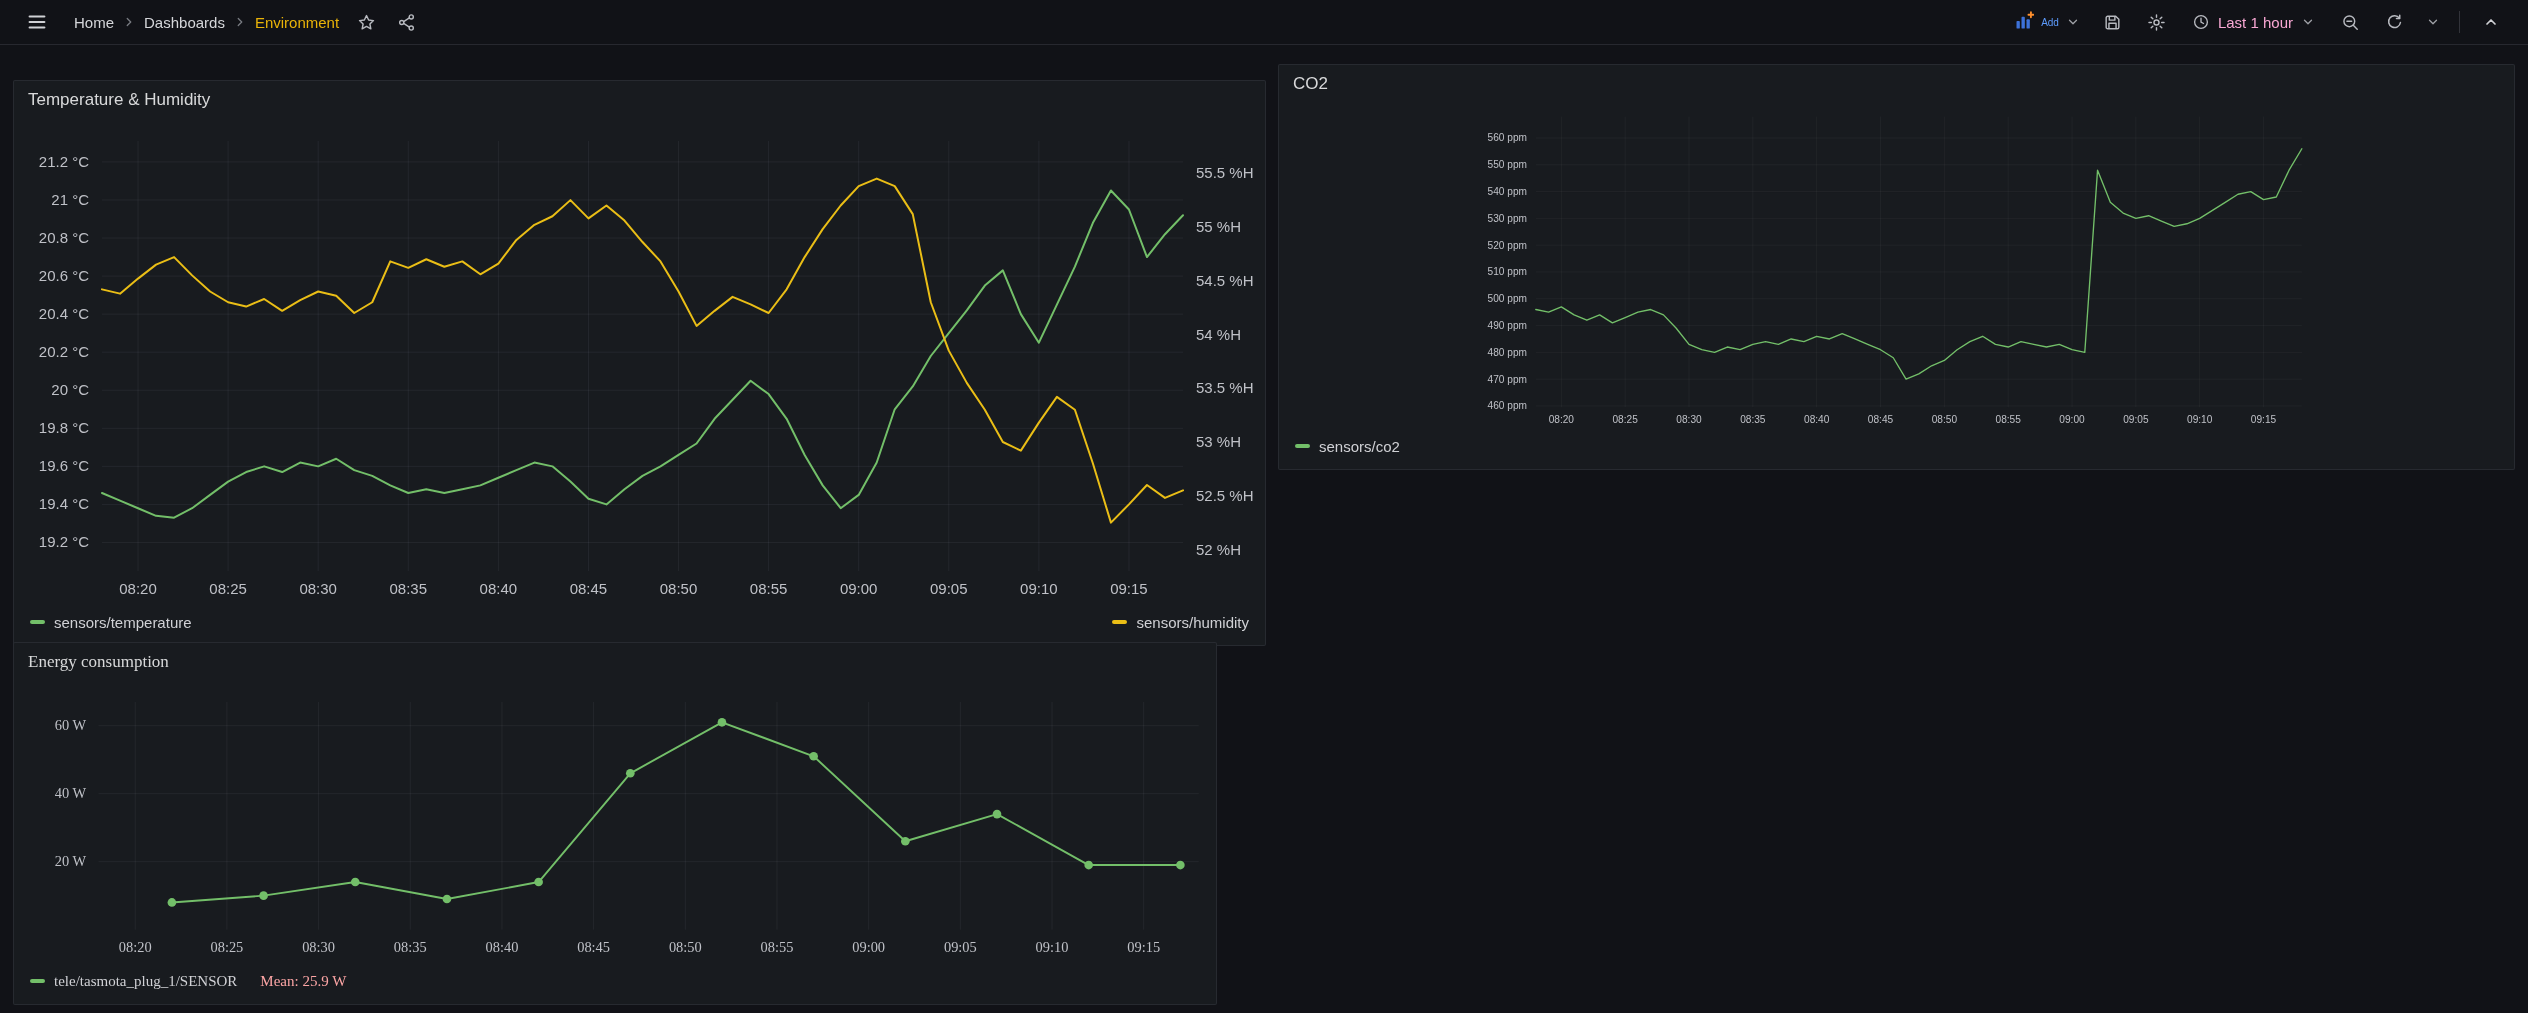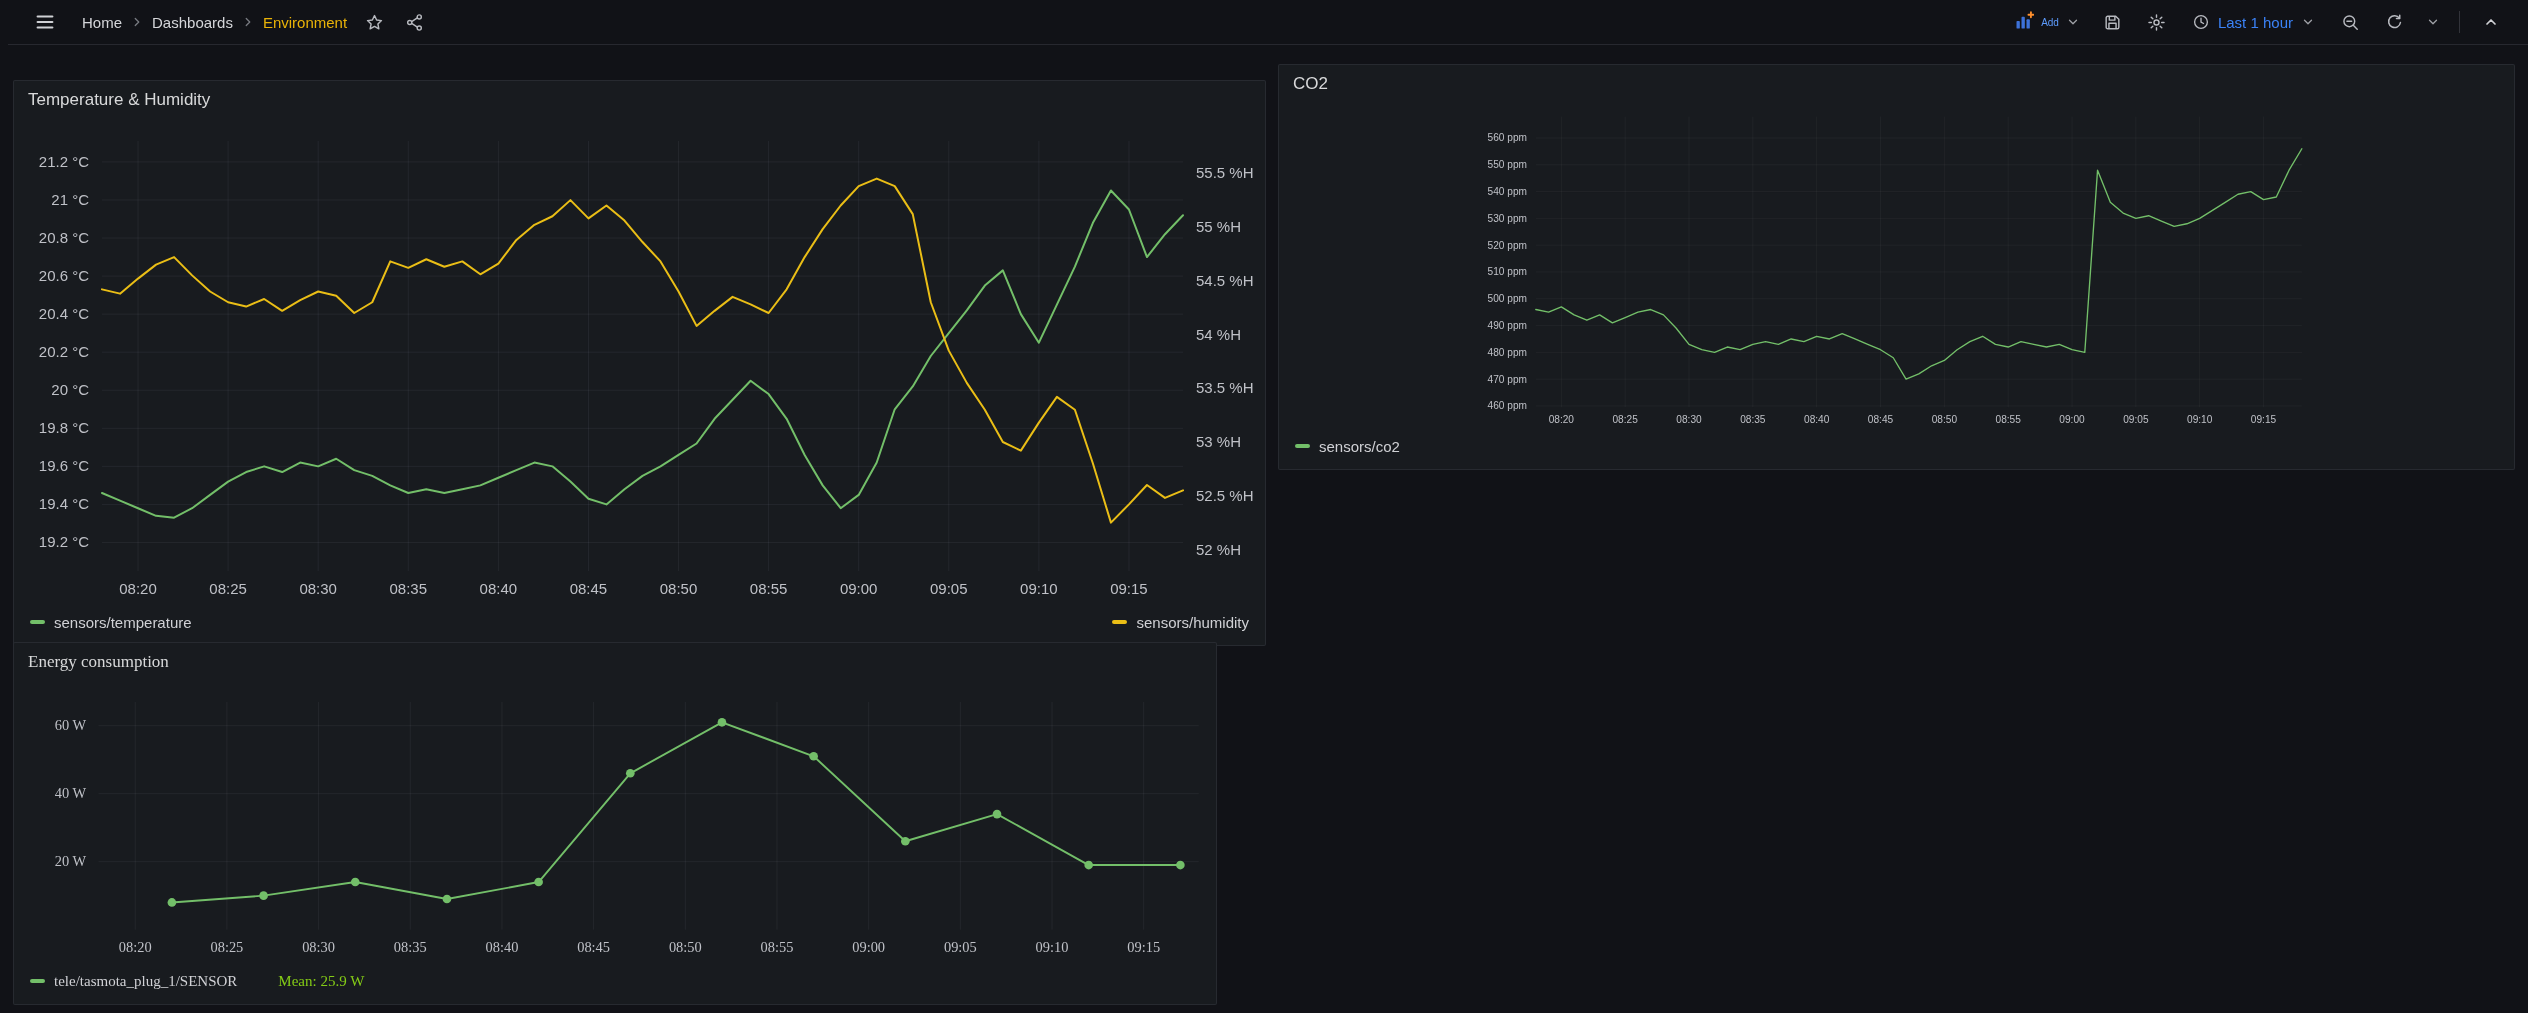--- a/index.html
+++ b/index.html
@@ -10,21 +10,20 @@
     color:#d5d6da;
     position:relative;
   }
   
   .topbar {
     position:absolute; top:0; left:0; right:0; height:45px;
     display:flex; 
     padding:0 20px;
     background:#111217;
     border-bottom:1px solid rgba(204,204,220,0.12);
-    margin-left:8px;
   }
   .icon-btn {
     background:none; border:none; cursor:pointer;
     display:flex; align-items:center; justify-content:center;
     width:34px; height:34px; color:#b8bac0; border-radius:2px;
   }
   .icon-btn svg { display:block; }
   .topbar-left { display:flex; align-items:center; gap:6px; }
   .breadcrumb { display:flex; align-items:center; gap:4px; margin-left:10px; font-size:15px; }
   .crumb { background:none; border:none; cursor:pointer; font-size:15px; color:#d5d6da; font-family:inherit; padding:2px 4px; }
@@ -32,21 +31,21 @@
   .crumb-sep { color:#787b82; display:flex; align-items:center; }
   .topbar-right { margin-left:auto; display:flex; align-items:center; gap:10px; }
   .add-btn {
     background:none; border:none; cursor:pointer;
     display:flex; align-items:center; gap:7px; padding:4px 6px;
     font-family:inherit; font-size:10px; font-weight:500; color:#5d9bfd;
   }
   .picker-btn {
     background:none; border:none; cursor:pointer;
     display:flex; align-items:center; gap:8px; padding:4px 8px;
-    font-family:inherit; font-size:15px; color:#3b82f6;
+    font-family:inherit; font-size:15px; color:#f9a8d4;
   }
   .tb-divider { width:1px; height:22px; background:rgba(204,204,220,0.18); margin:0 4px; }
   
   .panel {
     position:absolute;
     background:#181b1f;
     border:1px solid rgba(204,204,220,0.09);
     border-radius:2px;
     display:flex; flex-direction:column;
   }
@@ -60,21 +59,21 @@
   }
   .chart { flex:1 1 auto; width:100%; display:block; cursor:crosshair; }
   .legend {
     flex:none; height:36px; padding:0 16px 10px;
     display:flex; align-items:center; justify-content:space-between;
     font-size:15px; color:#d0d1d5;
   }
   .legend-group { display:flex; align-items:center; gap:26px; }
   .legend-item { display:flex; align-items:center; gap:9px; background:none; border:none; font-family:inherit; font-size:15px; color:#d0d1d5; cursor:pointer; padding:0; }
   .swatch { width:15px; height:4px; border-radius:2px; display:inline-block; }
-  .legend-mean { margin-left:32px; color:#84cc16; }
+  .legend-mean { margin-left:14px; color:#fca5a5; }
 </style>
 </head>
 <body>
 
 <header class="topbar">
   <div class="topbar-left">
     <button class="icon-btn" style="color:#d0d1d5">
       <span>
         <svg width="22" height="22" viewBox="0 0 24 24" fill="none" stroke="currentColor" stroke-width="2.4" stroke-linecap="round">
             <line x1="4" y1="6" x2="20" y2="6"></line>

